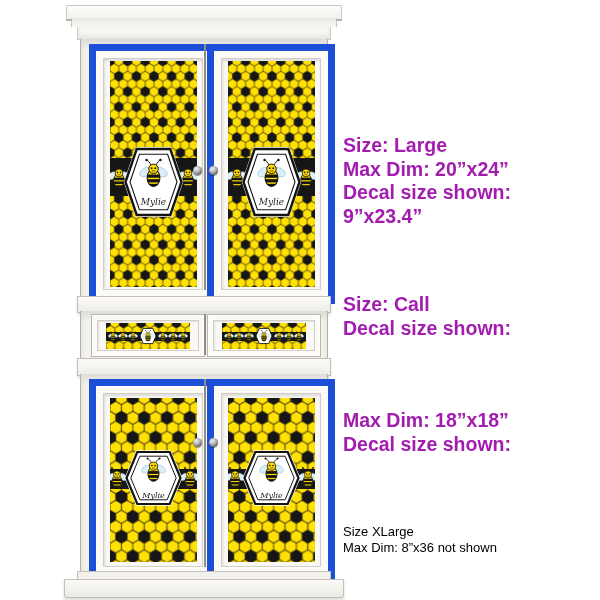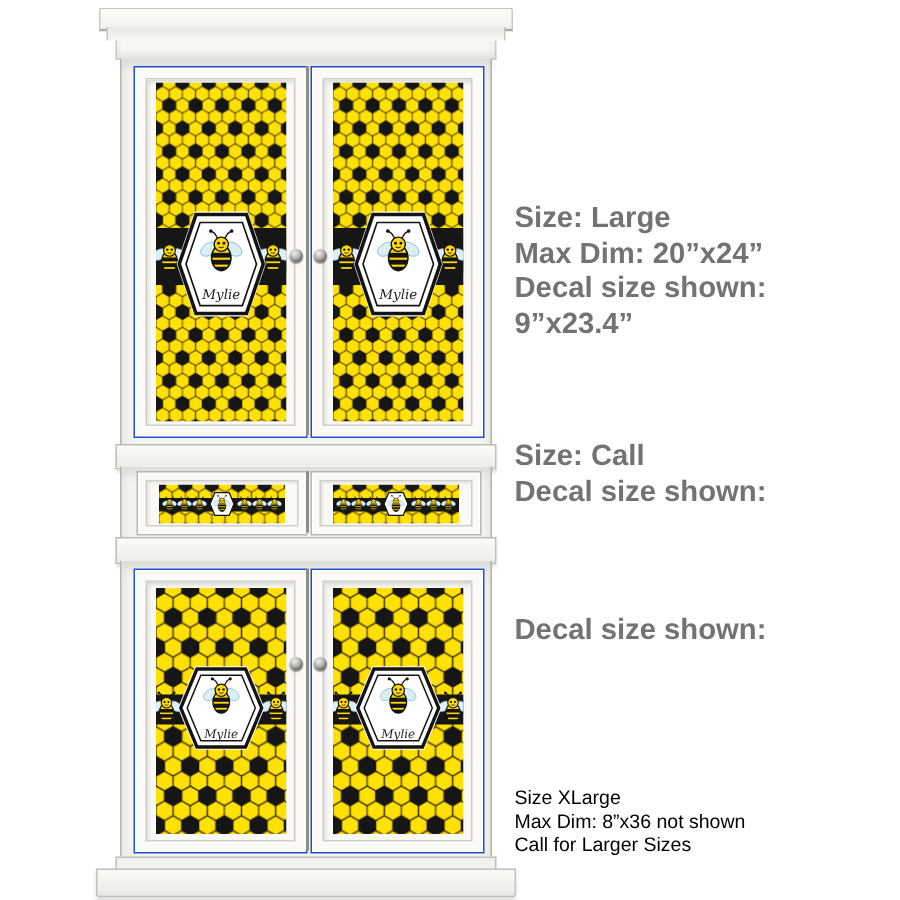--- a/index.html
+++ b/index.html
@@ -6,42 +6,42 @@
   #scene { position:relative; width:600px; height:600px; background:#ffffff; overflow:hidden;
            font-family:"Liberation Sans", sans-serif; }
 
   .part { position:absolute; }
 
   
   .crown-top  { background:linear-gradient(#fdfdfa,#f2f1eb); border:1px solid #c9c7bf; border-bottom:2px solid #aeaca4; border-radius:2px 2px 0 0; }
   .crown-mid  { background:linear-gradient(#e9e8e2,#f6f5f0); border-left:1px solid #c6c4bc; border-right:1px solid #c6c4bc; }
   .crown-base { background:#f7f6f1; border:1px solid #ccc9c1; border-top:none; box-shadow:inset 0 -3px 4px rgba(0,0,0,.08); }
   .cab-body   { background:#f4f3ee; border-left:1px solid #b3b1a9; border-right:1px solid #b3b1a9; box-shadow:inset 0 5px 7px rgba(0,0,0,.10); }
-  .door       { position:absolute; background:#fbfaf6; border:1px solid #1d4ed8; box-shadow:inset 0 0 0 1px #ffffff; }
+  .door       { position:absolute; background:#fbfaf6; border:7px solid #1d4ed8; box-shadow:inset 0 0 0 1px #ffffff; }
   .door-panel { position:absolute; inset:7px; border:1px solid #d0cec6; box-shadow:inset 1px 2px 3px rgba(0,0,0,.12), 0 1px 0 #ffffff;
                 display:flex; align-items:center; justify-content:center; background:#faf9f5; }
   .drawer     { position:absolute; background:#fbfaf6; border:1px solid #b7b5ad; box-shadow:inset 0 0 0 1px #ffffff; }
   .drawer-panel { position:absolute; inset:5px; border:1px solid #d0cec6; box-shadow:inset 1px 1px 2px rgba(0,0,0,.10);
                 display:flex; align-items:center; justify-content:center; background:#faf9f5; }
   .rail       { background:linear-gradient(#fcfbf7,#ecebe5); border:1px solid #bfbdb5; box-shadow:0 2px 2px rgba(0,0,0,.12); }
   .plinth1    { background:#f2f1ec; border:1px solid #c2c0b8; }
   .plinth2    { background:linear-gradient(#fbfaf6,#eae9e3); border:1px solid #c2c0b8; box-shadow:0 2px 3px rgba(0,0,0,.15); border-radius:0 0 2px 2px; }
   .gap-line   { position:absolute; width:2px; background:#8f8d85; }
   .knob       { position:absolute; width:9px; height:9px; border-radius:50%;
                 background:radial-gradient(circle at 38% 32%, #f2f2f2, #b5b5b5 40%, #5a5a5a 78%, #383838);
                 box-shadow:0 1px 1px rgba(0,0,0,.4); }
 
   
   .decal      { display:block; }
   .ant        { fill:none; stroke:#141414; stroke-width:1; }
   .plate-name    { font:italic 9px "DejaVu Serif", serif; fill:#1d1d1d; }
   .plate-name-sm { font:italic 8px "DejaVu Serif", serif; fill:#1d1d1d; }
 
   
-  .size-block  { position:absolute; left:343px; color:#737373; font-weight:bold; font-size:19.5px; line-height:23.5px; white-space:nowrap; }
+  .size-block  { position:absolute; left:343px; color:#a21caf; font-weight:bold; font-size:19.5px; line-height:23.5px; white-space:nowrap; }
   .size-xlarge { position:absolute; left:343px; color:#000; font-weight:normal; font-size:13px; line-height:15.5px; white-space:nowrap; }
 </style>
 </head>
 <body>
 
 <div id="scene">
 
   <svg width="0" height="0" style="position:absolute" aria-hidden="true">
     <defs>
       <path id="hyS" d="M0,-4.59L3.96,-2.29L3.96,2.29L0,4.59L-3.96,2.29L-3.96,-2.29Z" fill="#FFE103" stroke="#DCBA00" stroke-width="0.5"></path>
@@ -235,22 +235,22 @@
     <div>Decal size shown:</div>
     <div>9”x23.4”</div>
   </div>
 
   <div class="size-block" style="top:293px;">
     <div>Size: Call</div>
     <div>Decal size shown:</div>
   </div>
 
   <div class="size-block" style="top:409px;">
+    <div>Max Dim: 18”x18”</div>
     <div>Decal size shown:</div>
   </div>
 
   <div class="size-xlarge" style="top:524px;">
     <div>Size XLarge</div>
     <div>Max Dim: 8”x36 not shown</div>
-    <div>Call for Larger Sizes</div>
   </div>
 
 </div>
 
 </body></html>

